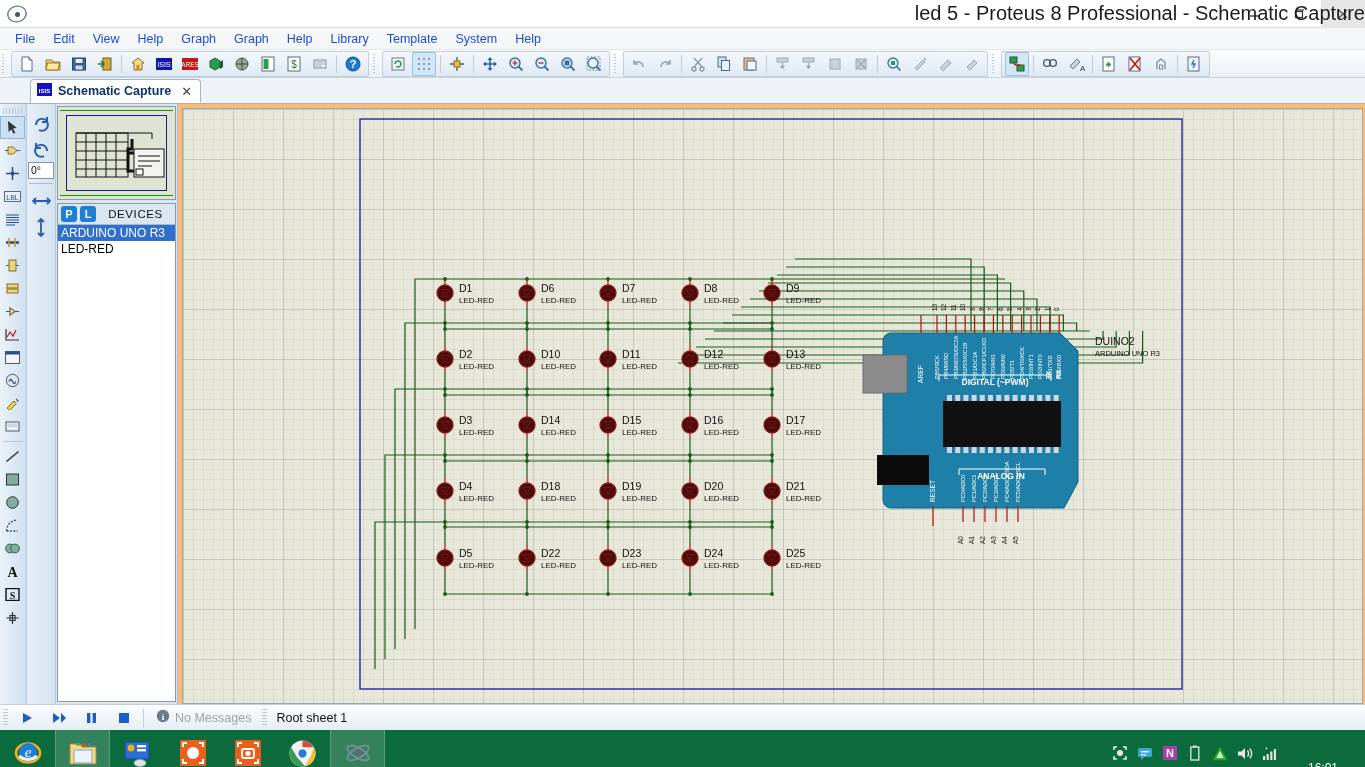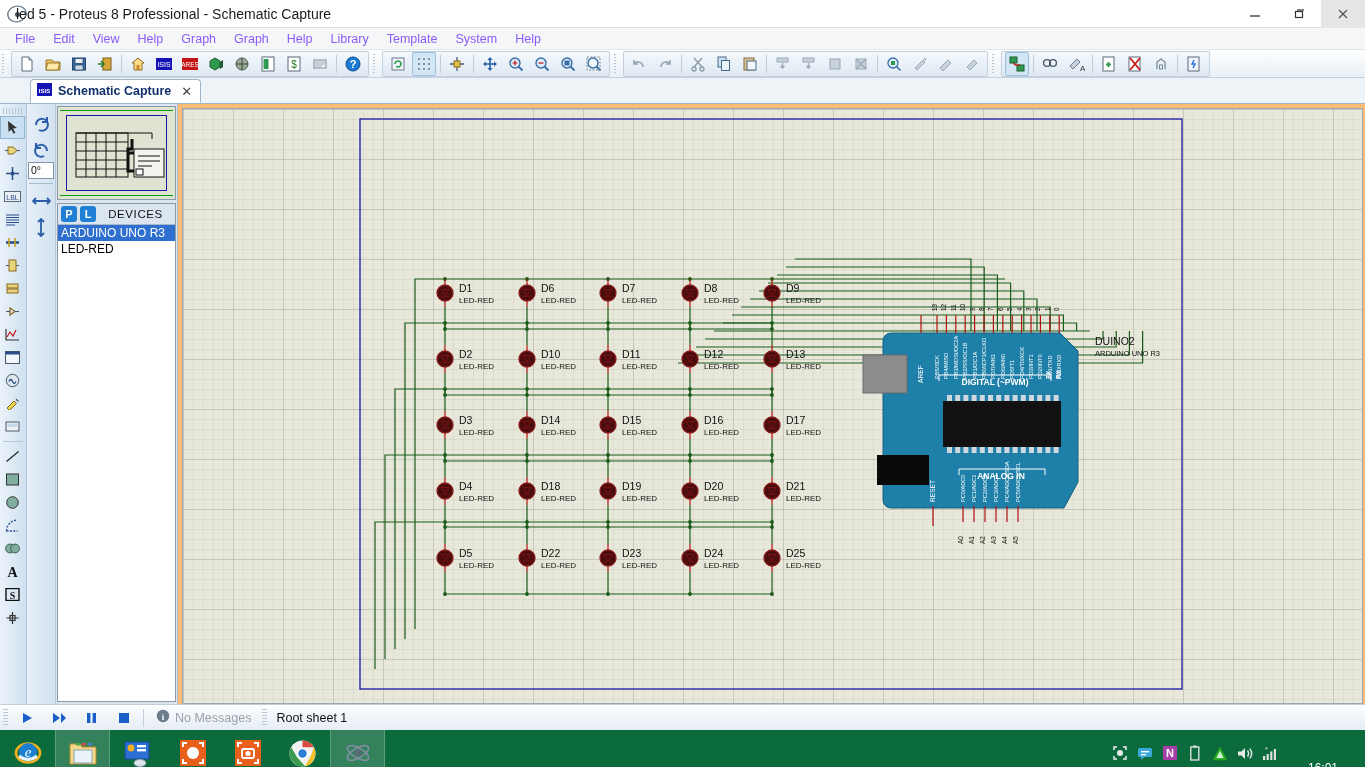--- a/index.html
+++ b/index.html
@@ -26,38 +26,38 @@
   #app-icon .atom2{
     position:absolute; left:4px; top:4px; width:18px; height:18px;
     border:1.6px solid #7b8a98; border-radius:50%;
     transform:rotate(-50deg) skewX(10deg);
   }
   #app-icon .nucleus{
     position:absolute; left:11px; top:11px; width:5px;height:5px;
     background:#455462; border-radius:50%;
   }
   #title-text{
-    position:absolute; left:16px; right:0; text-align:left;
-    font-size:14px; color:#1b1b1b; pointer-events:none;
+    position:absolute; left:8px; right:0; text-align:right;
+    font-size:20px; color:#1b1b1b; pointer-events:none;
   }
   #win-buttons{ margin-left:auto; display:flex; height:28px; }
   #win-buttons .wb{
     width:44px; height:28px; display:flex; align-items:center; justify-content:center;
     color:#2b2b2b; font-size:13px;
   }
   #win-buttons .wb.close{ background:#e6e6e6; }
   .wb svg{ display:block; }
 
   
   #menubar{
     height:22px; background:#f4f6f8; display:flex; align-items:center;
     padding-left:6px; border-bottom:1px solid #e2e6ea;
   }
   #menubar .mi{
-    padding:2px 9px; font-size:12.5px; color:#8b5cf6; cursor:default;
+    padding:2px 9px; font-size:12.5px; color:#1d4ed8; cursor:default;
   }
 
   
   #toolbar{
     height:28px; background:linear-gradient(#fdfefe,#eaf0f6);
     display:flex; align-items:center; border-bottom:1px solid #c8d2dc;
   }
   .tb-group{ display:flex; align-items:center; height:26px;
     background:linear-gradient(#f3f8fc,#dfe9f3);
     border:1px solid #c2d0de; border-radius:2px; margin:0 2px;

